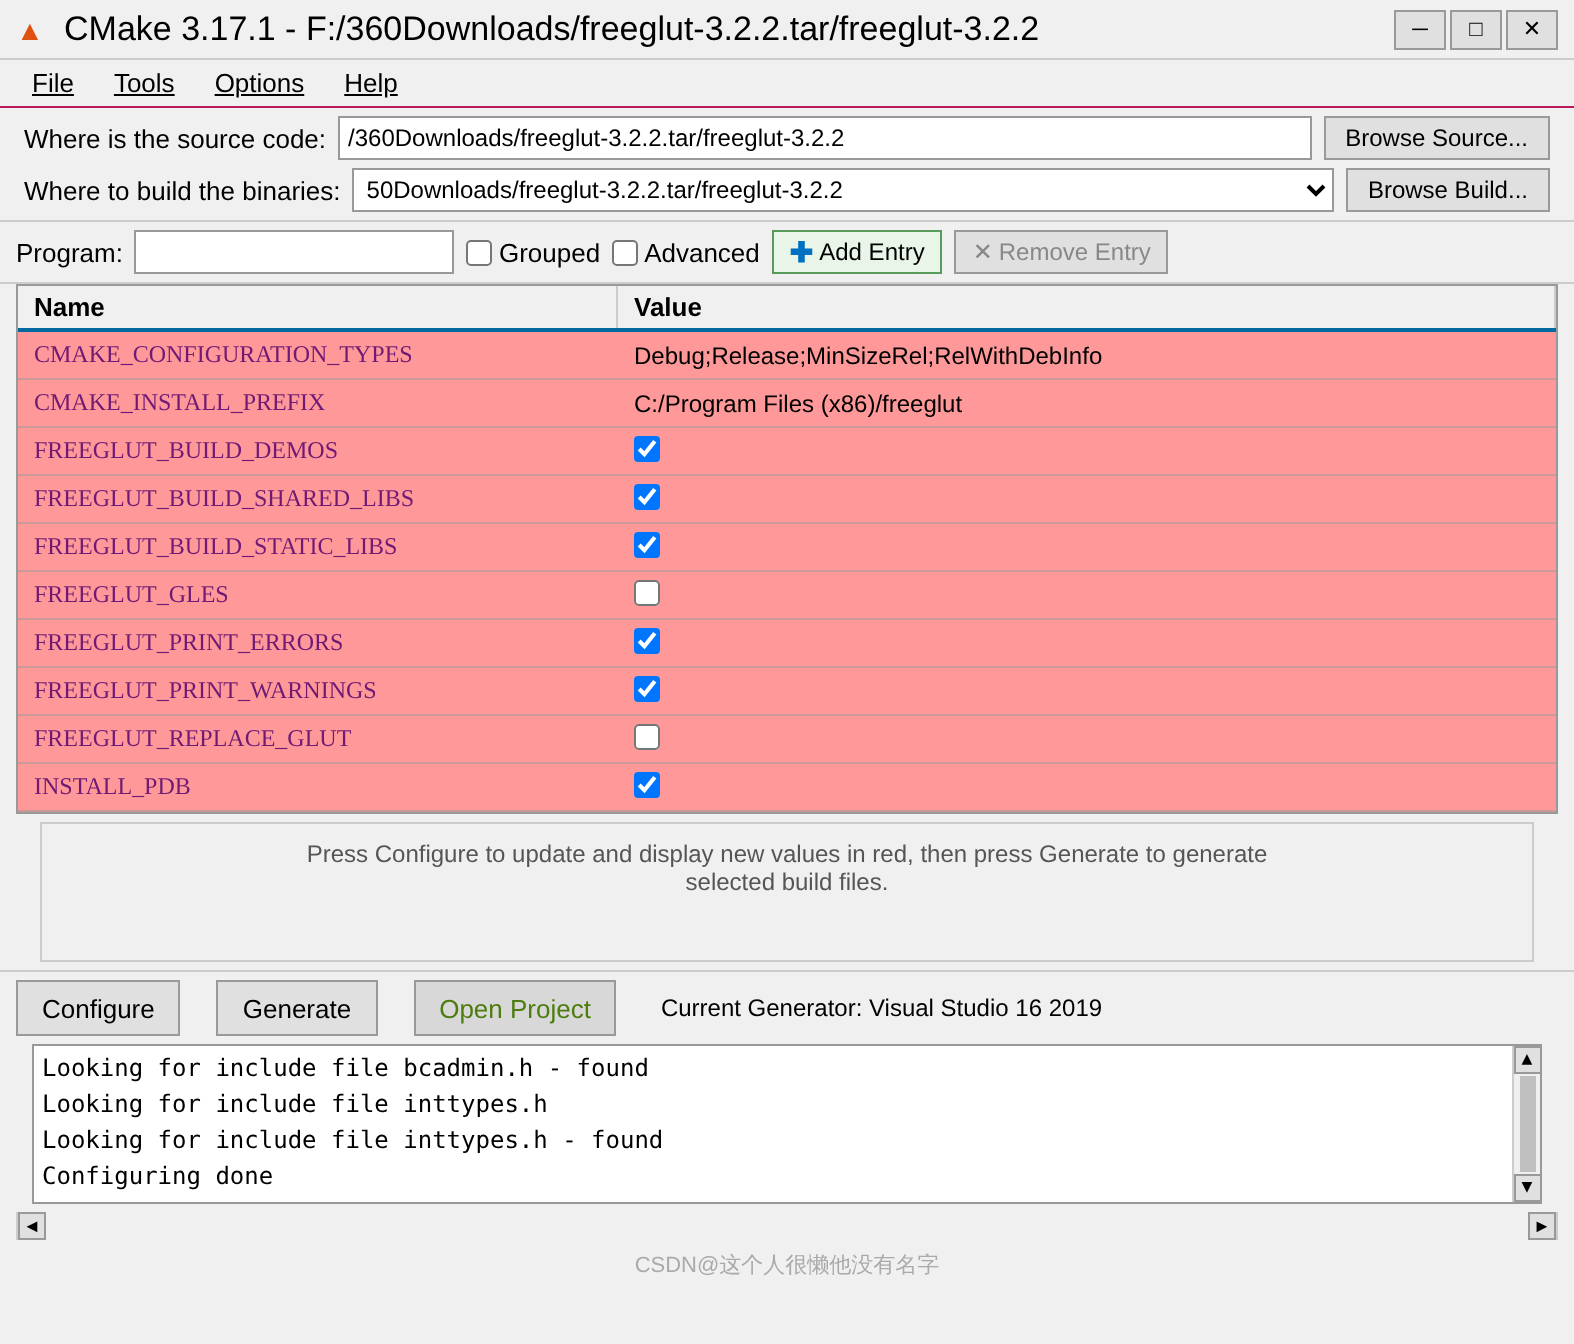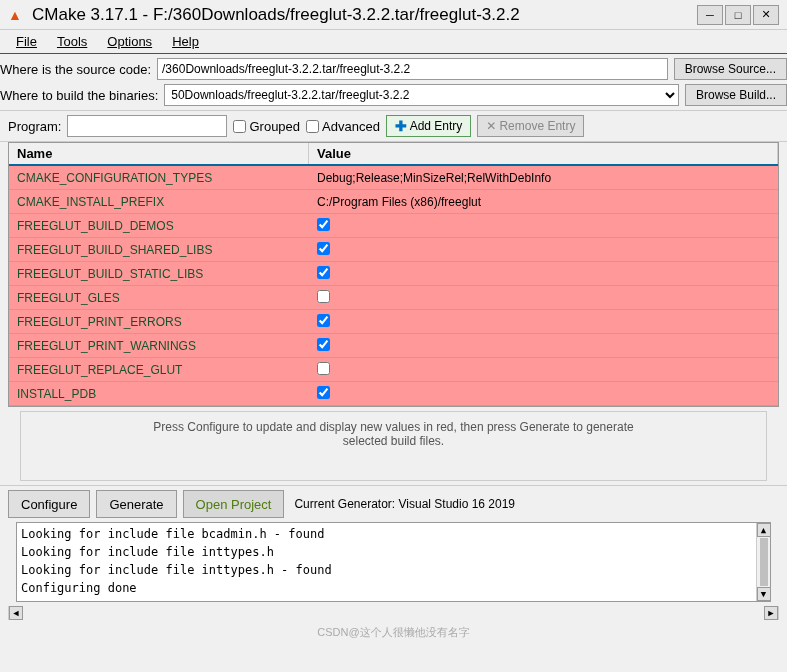--- a/index.html
+++ b/index.html
@@ -55,21 +55,21 @@
       align-items: center;
     }
     .menu-item {
       padding: 2px 8px;
       cursor: pointer;
       text-decoration: underline;
       font-size: 13px;
     }
     .toolbar {
       background: #f0f0f0;
-      padding: 4px 0;
+      padding: 4px 12px;
       display: flex;
       flex-direction: column;
       gap: 4px;
       border-bottom: 1px solid #ccc;
     }
     .toolbar-row {
       display: flex;
       align-items: center;
       gap: 6px;
     }
@@ -164,36 +164,36 @@
       border-bottom: 1px solid #cc9999;
     }
     .table-row.red { background: #ff9999; }
     .table-cell {
       padding: 2px 8px;
       font-size: 12px;
       overflow: hidden;
       text-overflow: ellipsis;
       white-space: nowrap;
     }
-    .table-cell.name { width: 300px; color: #14532d; }
+    .table-cell.name { width: 300px; color: #701a75; font-family: Liberation Serif, serif; }
     .table-cell.value { flex: 1; }
     .info-panel {
       background: #f0f0f0;
       border: 1px solid #ccc;
       margin: 4px 20px;
       padding: 8px;
       font-size: 12px;
       text-align: center;
       color: #555;
       min-height: 70px;
     }
     .button-bar {
       display: flex;
       align-items: center;
-      gap: 6px;
+      gap: 18px;
       padding: 4px 8px;
       background: #f0f0f0;
       border-top: 1px solid #ccc;
     }
     .main-btn {
       height: 28px;
       padding: 0 12px;
       border: 1px solid #999;
       background: #e0e0e0;
       cursor: pointer;

